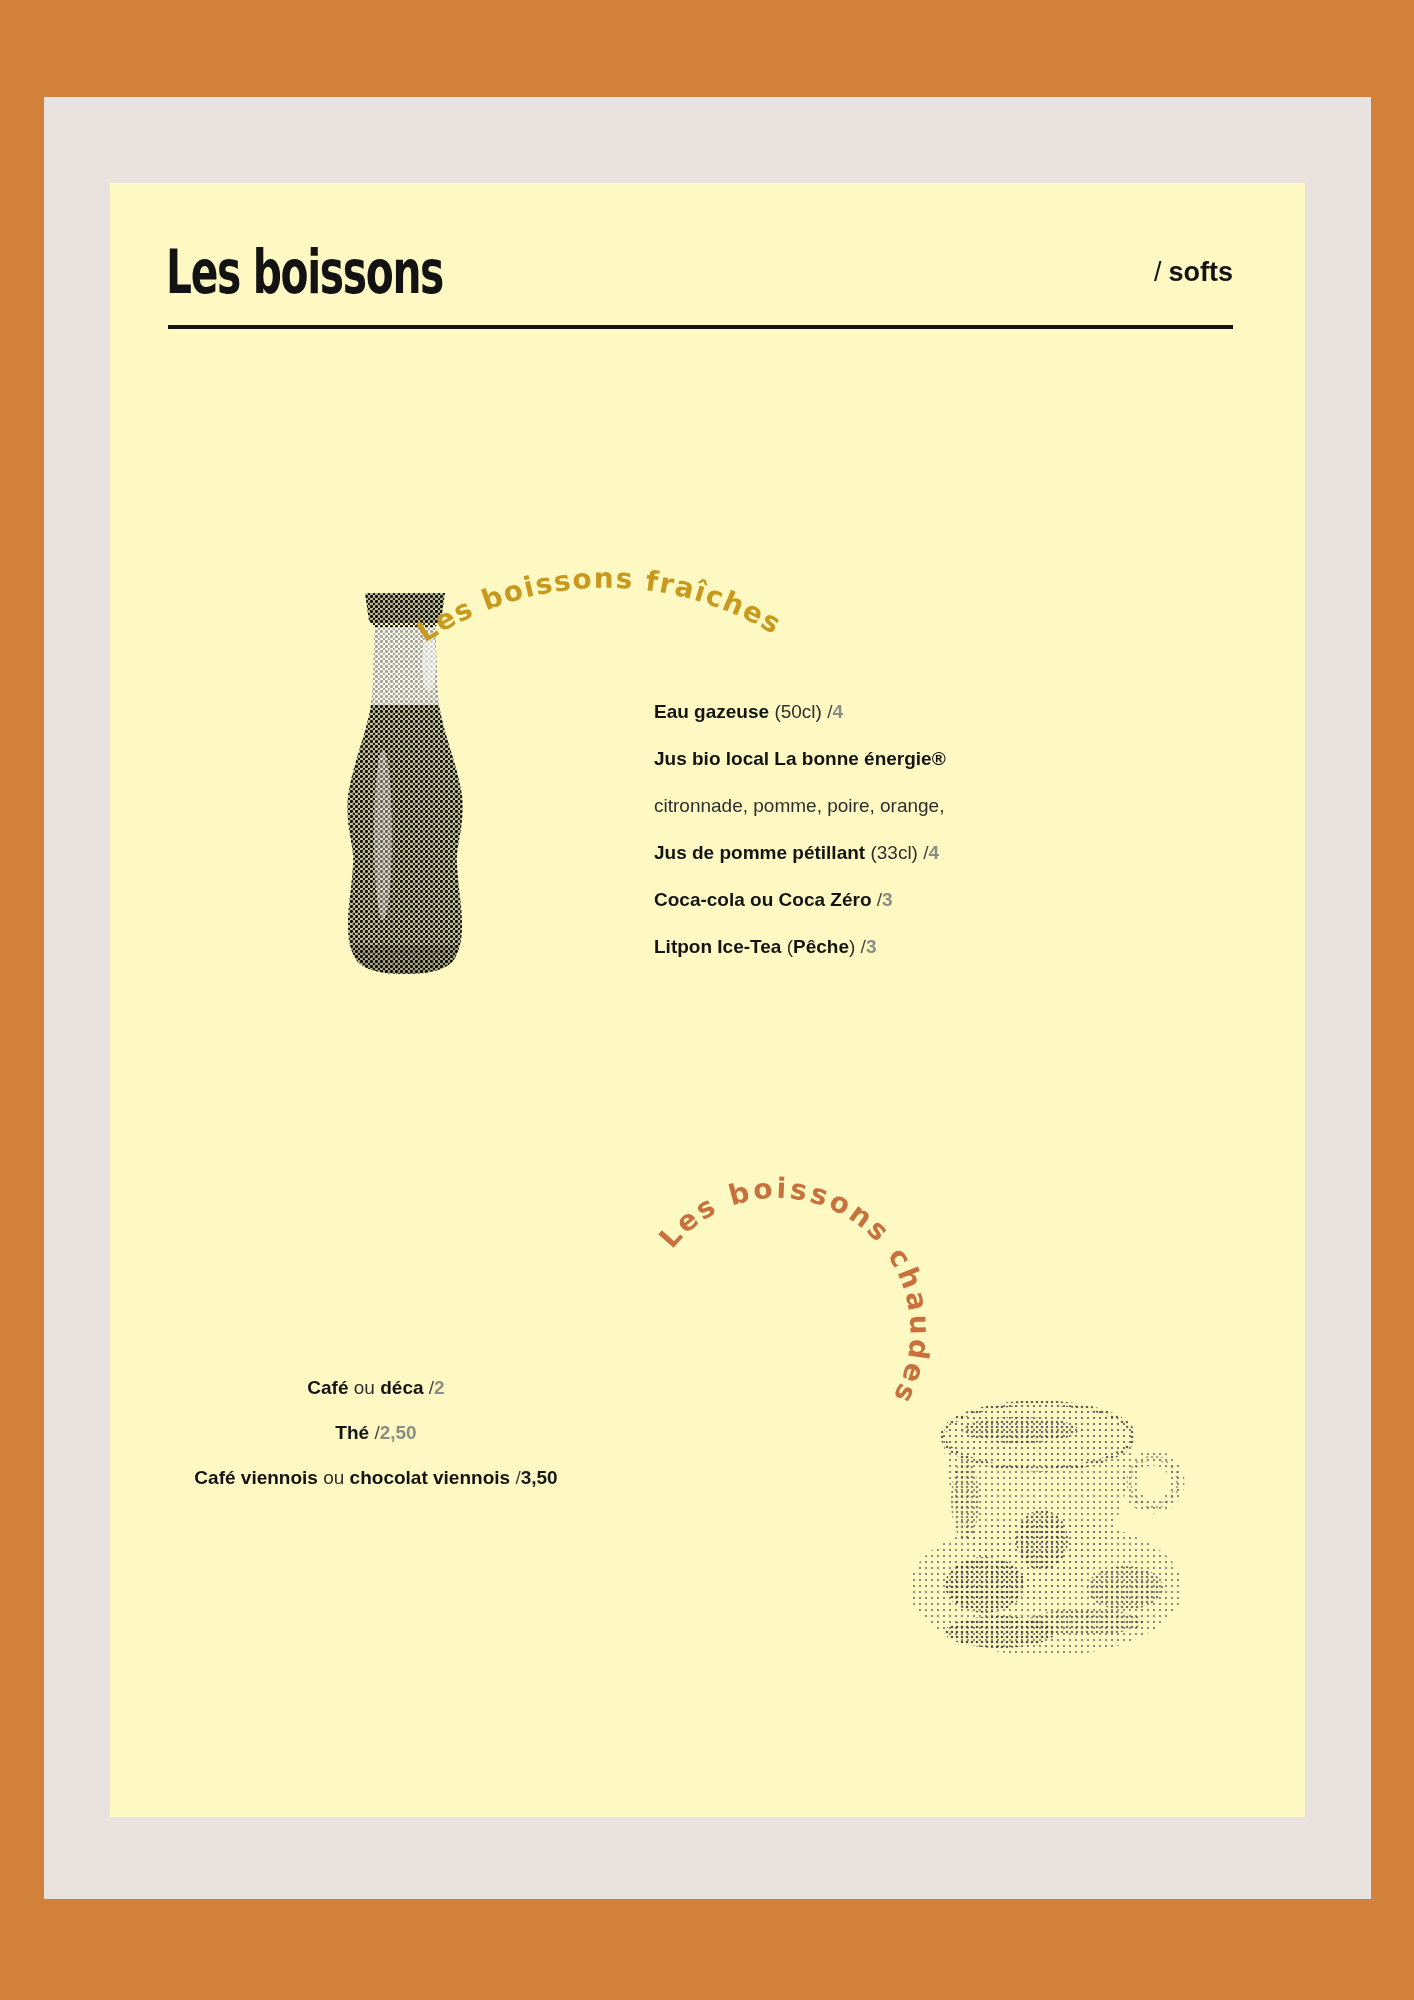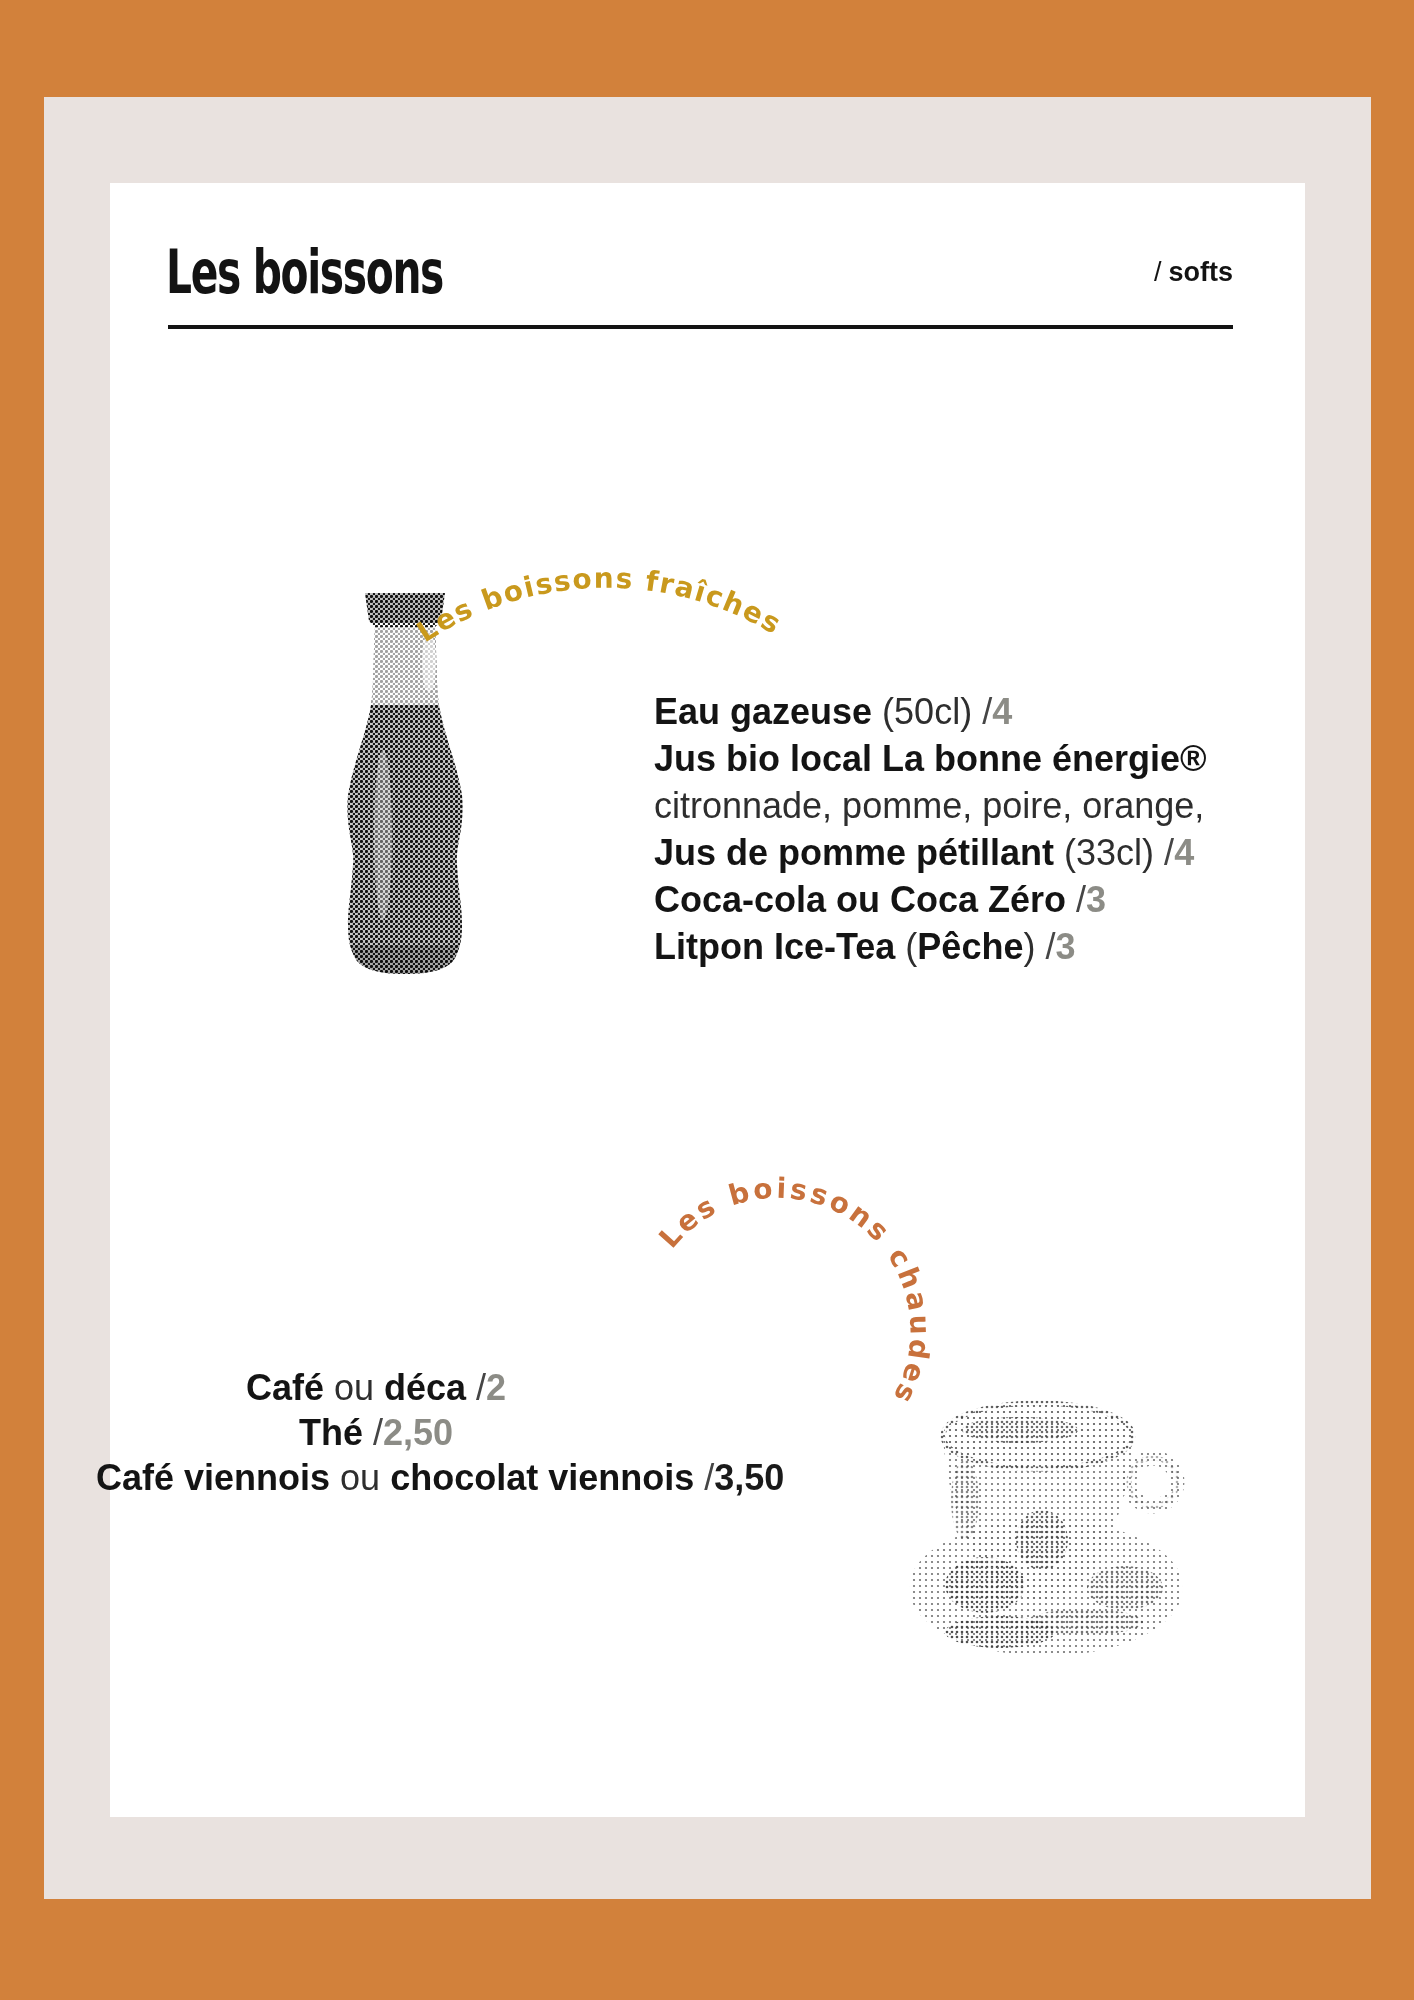--- a/index.html
+++ b/index.html
@@ -1,27 +1,27 @@
 <!DOCTYPE html>
 <html><head>
 <meta charset="utf-8">
 <style>
   html,body{margin:0;padding:0;background:#555;}
   .page{position:relative;width:1414px;height:2000px;background:#D2813B;overflow:hidden;
         font-family:"Liberation Sans","DejaVu Sans",sans-serif;}
   .mat{position:absolute;left:44px;top:97px;right:43px;bottom:101px;background:#E9E2DF;}
-  .card{position:absolute;left:110px;top:183px;width:1195px;height:1634px;background:#ffffff;}
+  .card{position:absolute;left:110px;top:183px;width:1195px;height:1634px;background:#fef9c3;}
   .page-title{position:absolute;left:56px;top:56px;font-size:60px;line-height:1.1;font-weight:700;
         color:#131313;letter-spacing:-2px;transform:scaleX(0.68);transform-origin:left top;
         font-family:"DejaVu Sans","Liberation Sans",sans-serif;white-space:nowrap;}
   .tag{position:absolute;right:72px;top:74px;font-size:27px;color:#131313;white-space:nowrap;}
   .tag-slash{font-weight:400;margin-right:7px;}
   .tag-label{font-weight:700;}
   .rule{position:absolute;left:58px;top:142px;width:1065px;height:4px;background:#131313;}
-  .menu{position:absolute;font-size:36px;}
+  .menu{position:absolute;font-size:19px;}
   .menu .row{white-space:nowrap;}
   .menu-cold{left:544px;top:505px;line-height:47px;text-align:left;}
   .menu-hot{right:649px;top:1182px;line-height:45px;text-align:center;width:560px;}
   .seg-b{font-weight:700;color:#141414;}
   .seg-r{font-weight:400;color:#2e2e2e;}
   .seg-sl{font-weight:400;color:#454545;}
   .seg-p{font-weight:700;color:#8C8C86;}
   .seg-pd{font-weight:700;color:#1a1a1a;}
   .art{position:absolute;left:0;top:0;pointer-events:none;}
 </style>

